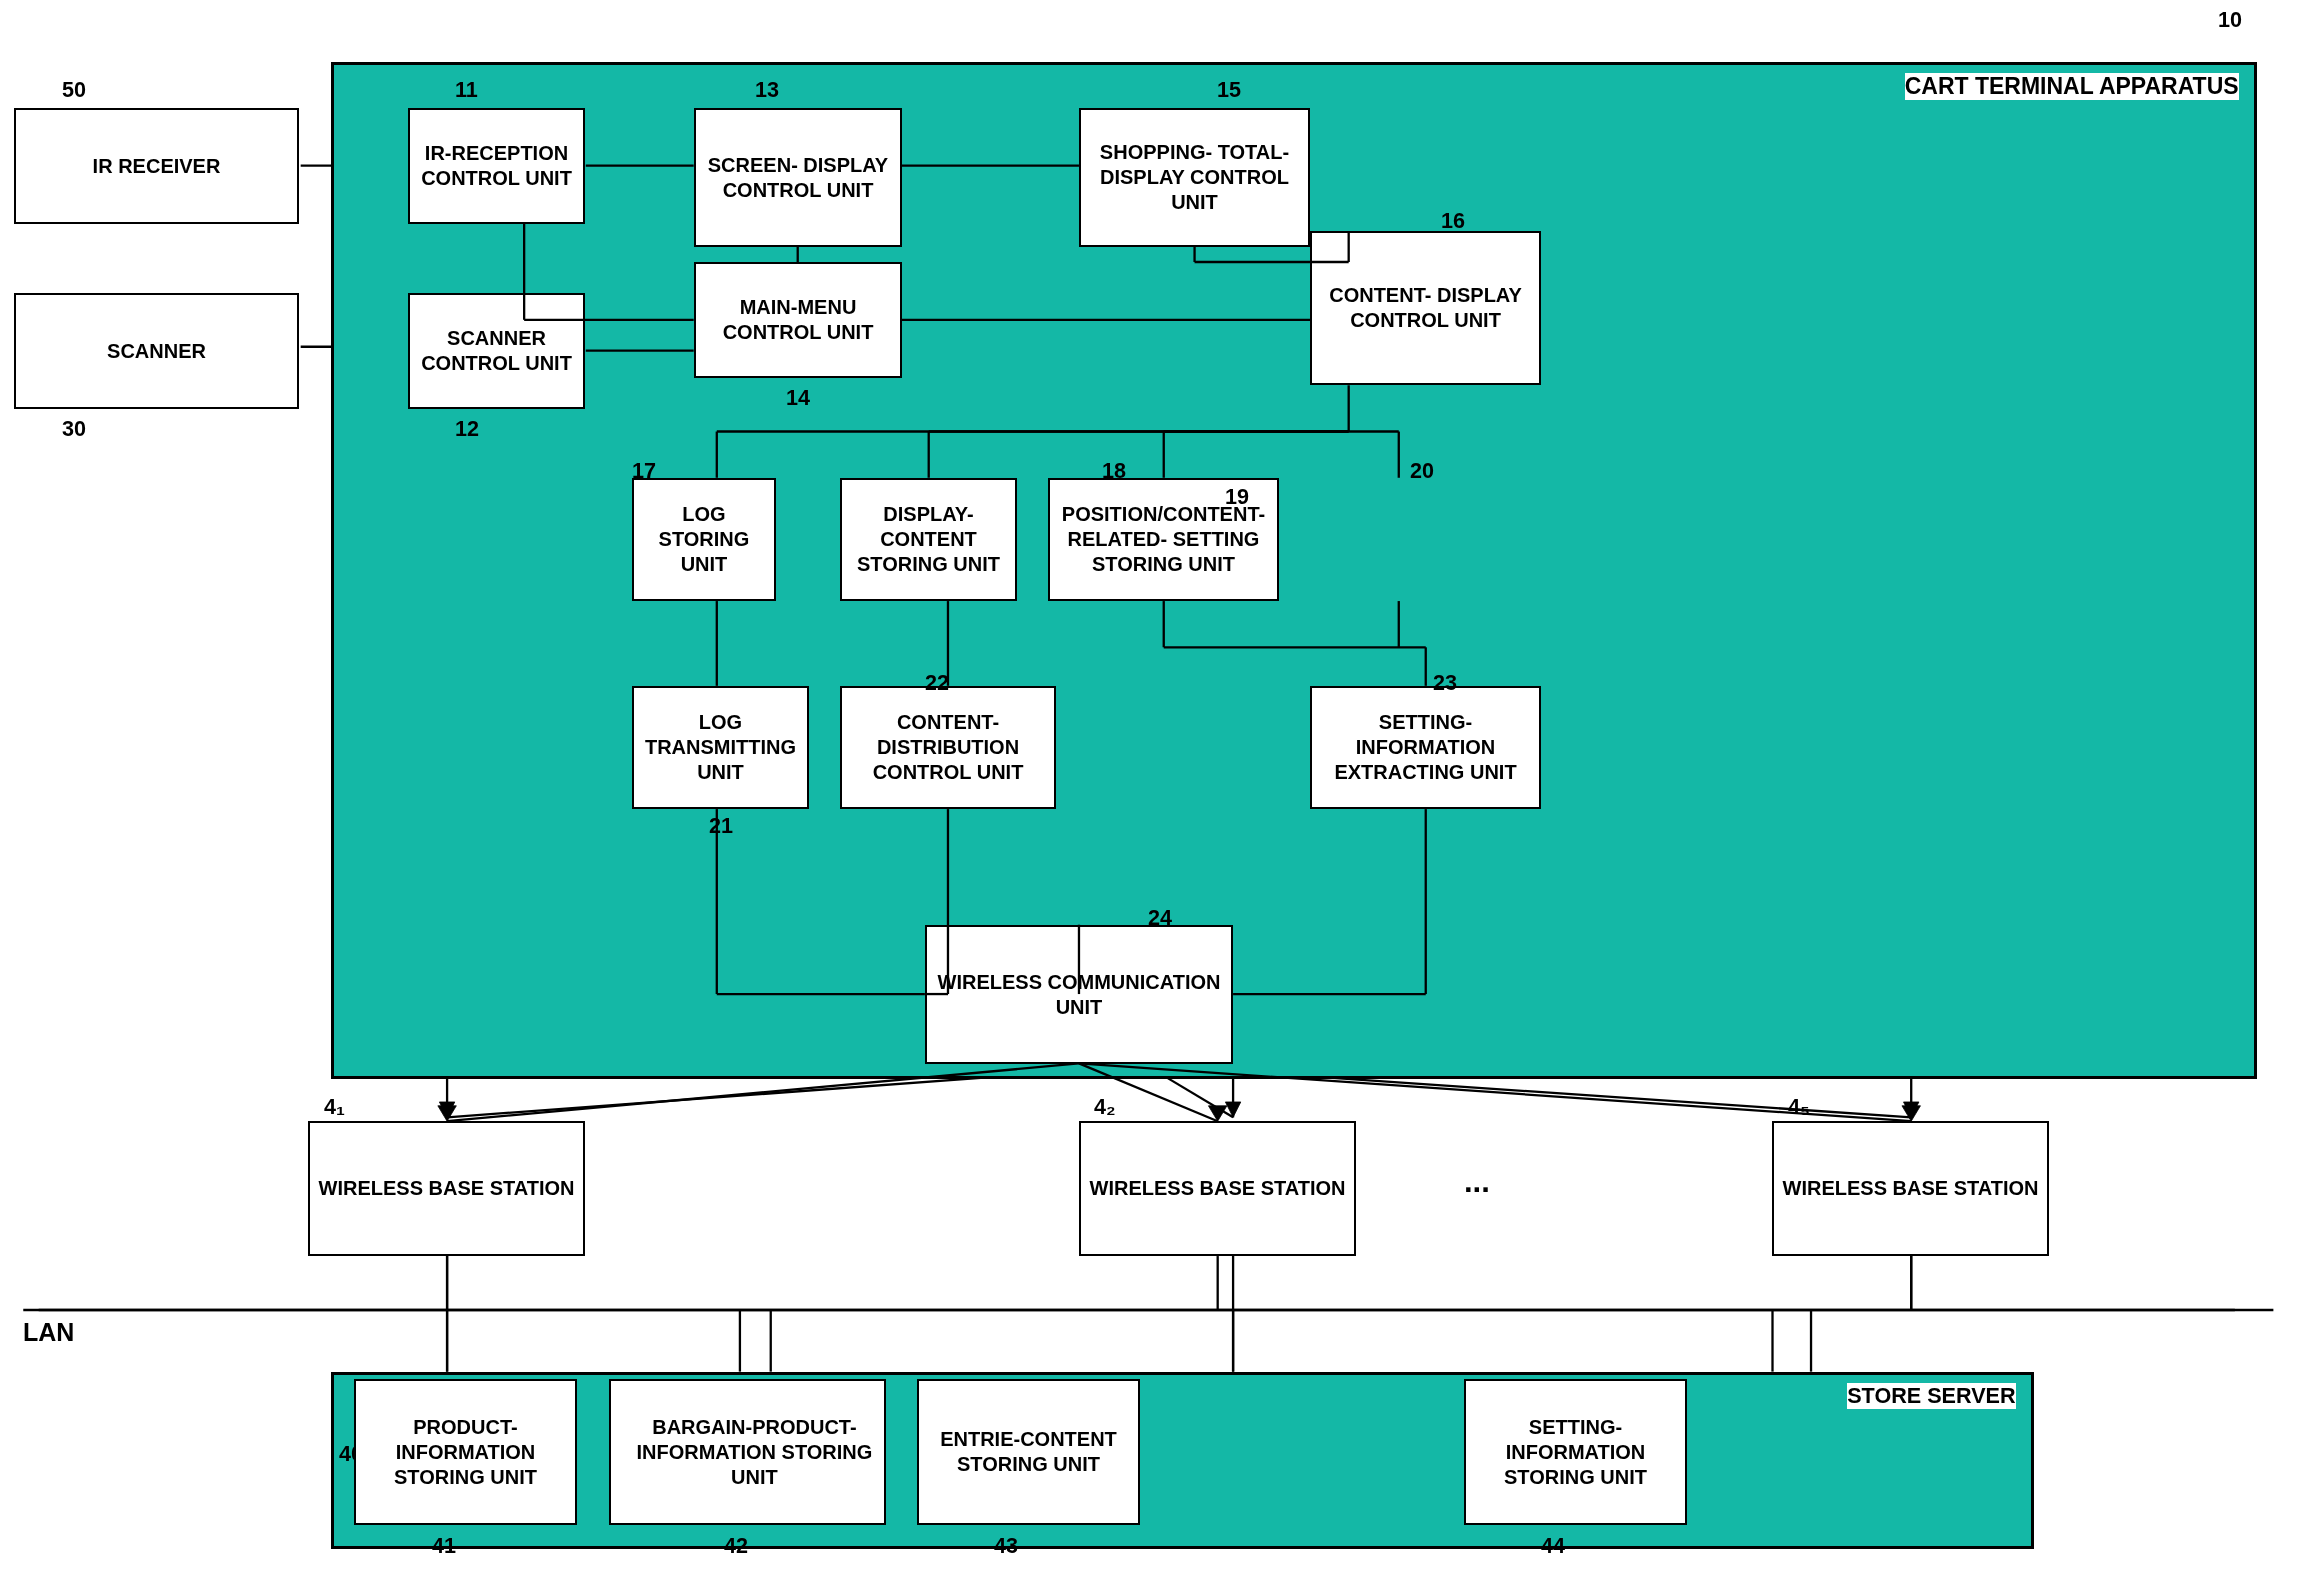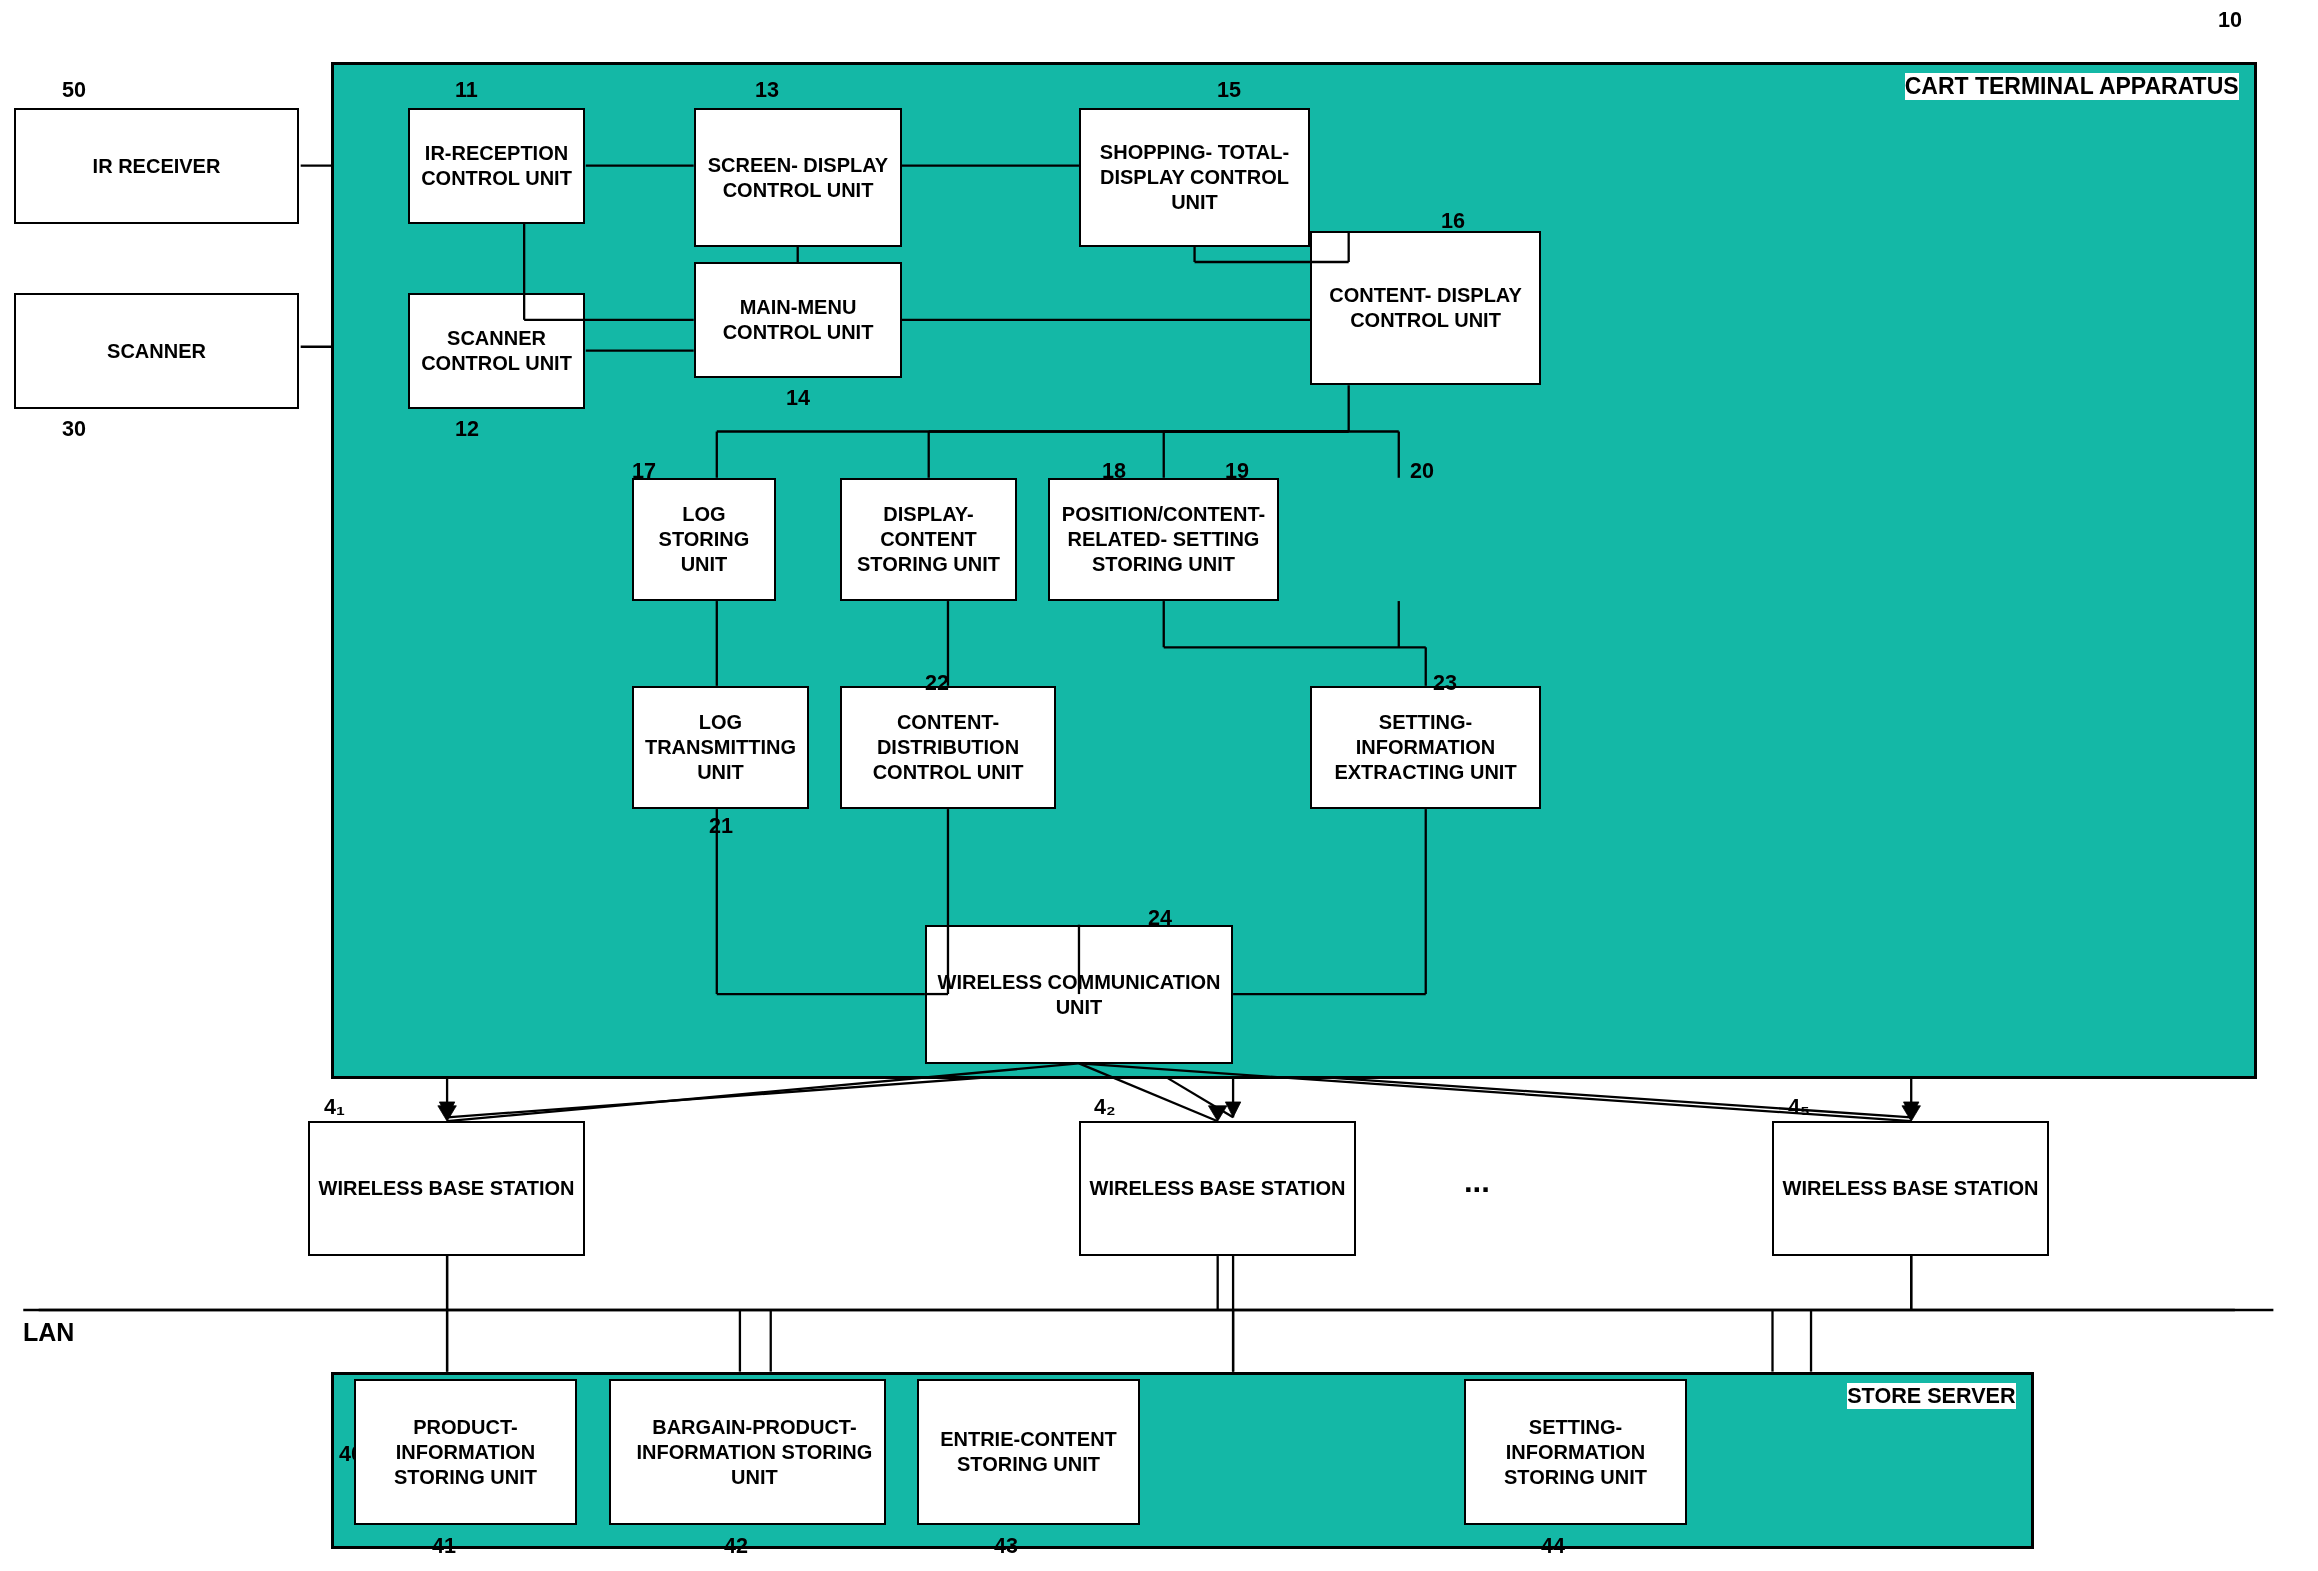--- a/index.html
+++ b/index.html
@@ -204,21 +204,21 @@
 CONTENT
 STORING UNIT</span>
   </div>
 
   <div class="box" style="top:478px; left:1048px; width:231px; height:123px;">
     <span>POSITION/CONTENT-
 RELATED- SETTING
 STORING UNIT</span>
   </div>
   <span class="ref-num" style="top:458px; left:1102px;">18</span>
-  <span class="ref-num" style="top:458px; left:1225px;">19</span>
+  <span class="ref-num" style="top:484px; left:1225px;">19</span>
 
   <span class="ref-num" style="top:458px; left:1410px;">20</span>
 
   <div class="box" style="top:686px; left:632px; width:177px; height:123px;">
     <span>LOG
 TRANSMITTING
 UNIT</span>
   </div>
   <span class="ref-num" style="top:813px; left:709px;">21</span>
 

